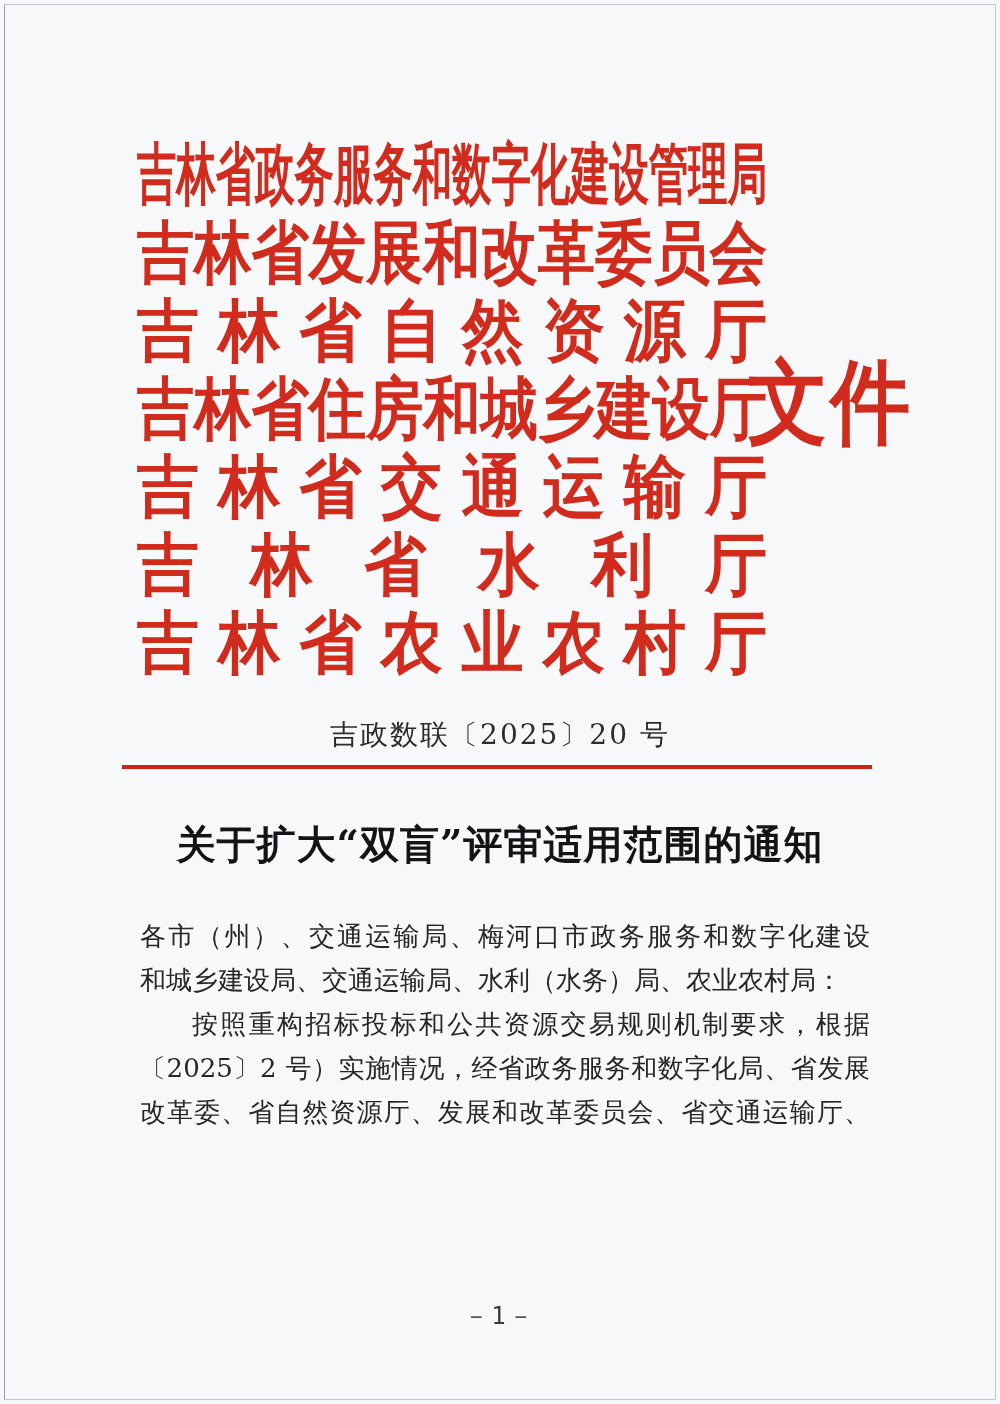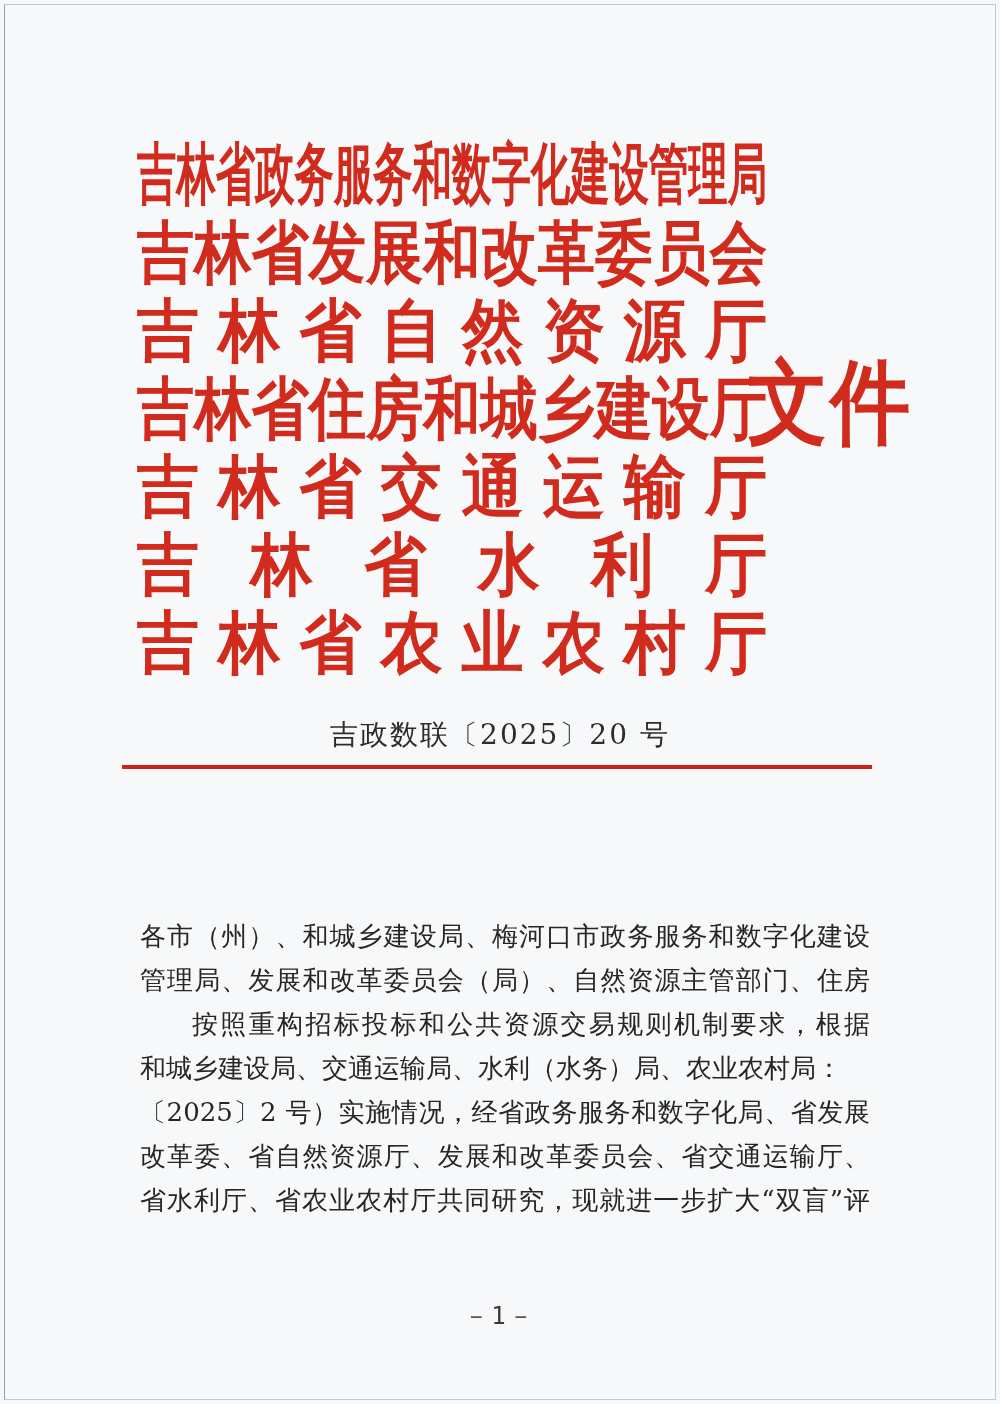--- a/index.html
+++ b/index.html
@@ -208,25 +208,24 @@
         <span style="font-size: 62px; transform: scaleY(1.097);">厅</span>
       </div>
     </div>
 
   <div class="doc-suffix">文件</div>
 
   <div class="doc-number">吉政数联〔2025〕20 号</div>
 
   <div class="red-line"></div>
 
+  <div class="doc-title">关于扩大“双盲”评审适用范围的通知</div>
 
   <div class="body-block" id="body-block">
-      <div class="body-line flush">各市（州）、和城乡建设局、梅河口市政务服务和数字化建设</div>
-      <div class="body-line flush">管理局、发展和改革委员会（局）、自然资源主管部门、住房</div>
+      <div class="body-line flush">各市（州）、交通运输局、梅河口市政务服务和数字化建设</div>
+      <div class="body-line">和城乡建设局、交通运输局、水利（水务）局、农业农村局：</div>
       <div class="body-line flush indent">按照重构招标投标和公共资源交易规则机制要求，根据</div>
-      <div class="body-line">和城乡建设局、交通运输局、水利（水务）局、农业农村局：</div>
       <div class="body-line flush">〔2025〕2 号）实施情况，经省政务服务和数字化局、省发展</div>
       <div class="body-line flush">改革委、省自然资源厅、发展和改革委员会、省交通运输厅、</div>
-      <div class="body-line flush">省水利厅、省农业农村厅共同研究，现就进一步扩大“双盲”评</div>
     </div>
 
   <div class="page-number">－1－</div>
 </div>
 
 </body></html>

